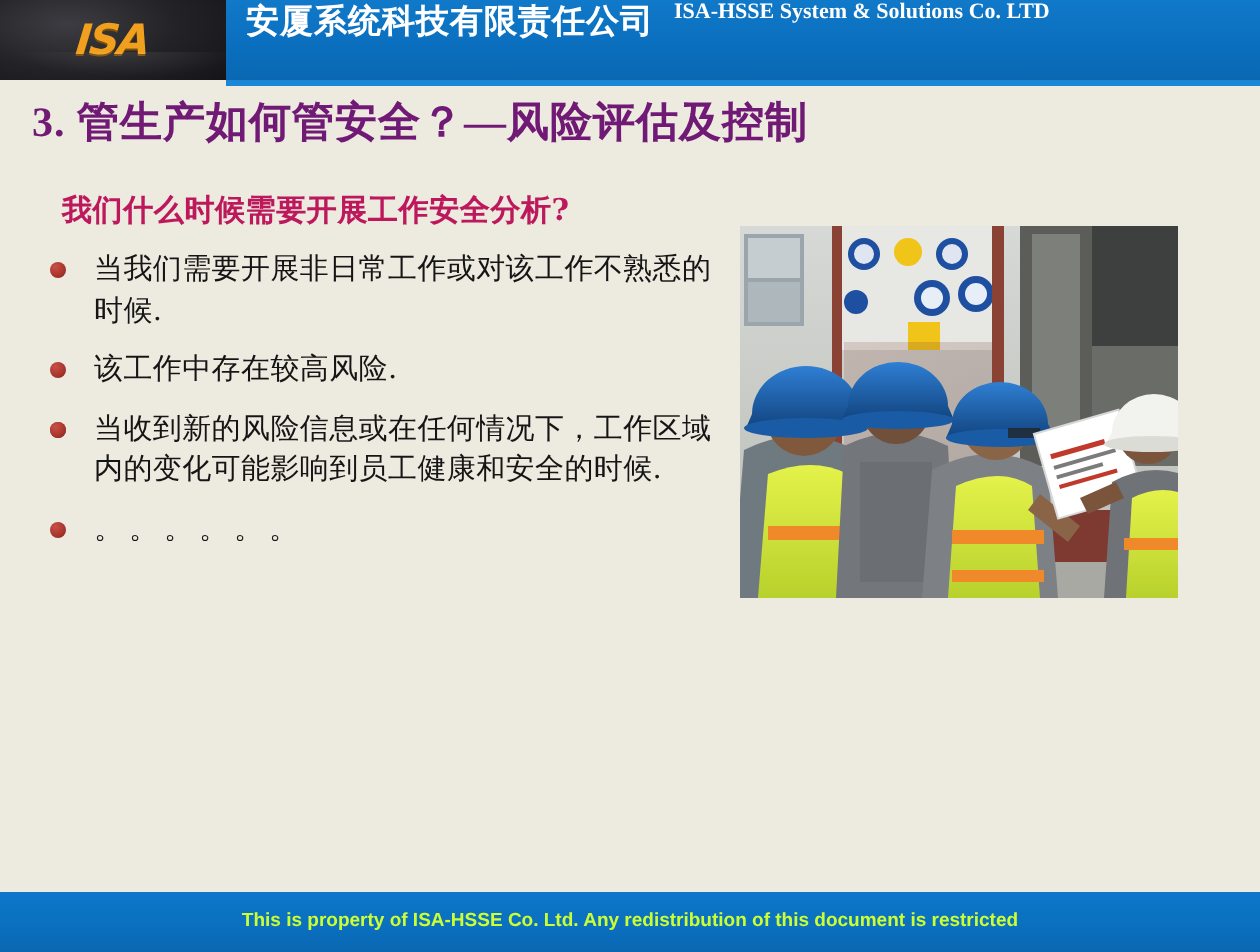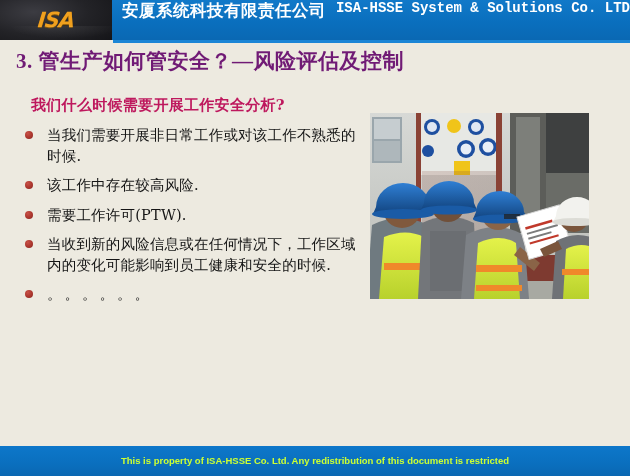--- a/index.html
+++ b/index.html
@@ -70,23 +70,23 @@
   .header-cn {
     color: #ffffff;
     font-family: "DejaVu Sans", sans-serif;
     font-weight: bold;
     font-size: 16.5px;
     letter-spacing: .5px;
     white-space: nowrap;
   }
   .header-en {
     color: #ffffff;
-    font-family: Liberation Mono, monospace;
-    font-weight: bold;
-    font-size: 14px;
+    font-family: Liberation Serif, serif;
+    font-weight: bold;
+    font-size: 11px;
     white-space: nowrap;
   }
   .header-underline {
     position: absolute;
     left: 113px; top: 40px;
     width: 517px; height: 3px;
     background: #1b86d6;
   }
 
   
@@ -208,21 +208,20 @@
       <li class="bullet-item">
         <span class="bullet-dot"></span>
         <span>当我们需要开展非日常工作或对该工作不熟悉的时候.</span>
       </li>
       <li class="bullet-item">
         <span class="bullet-dot"></span>
         <span>该工作中存在较高风险.</span>
       </li>
       <li class="bullet-item">
         <span class="bullet-dot"></span>
-        <span>需要工作许可(PTW).</span>
       </li>
       <li class="bullet-item">
         <span class="bullet-dot"></span>
         <span>当收到新的风险信息或在任何情况下，工作区域内的变化可能影响到员工健康和安全的时候.</span>
       </li>
       <li class="bullet-item">
         <span class="bullet-dot"></span>
         <span class="dots-row">。。。。。。</span>
       </li>
     </ul>

